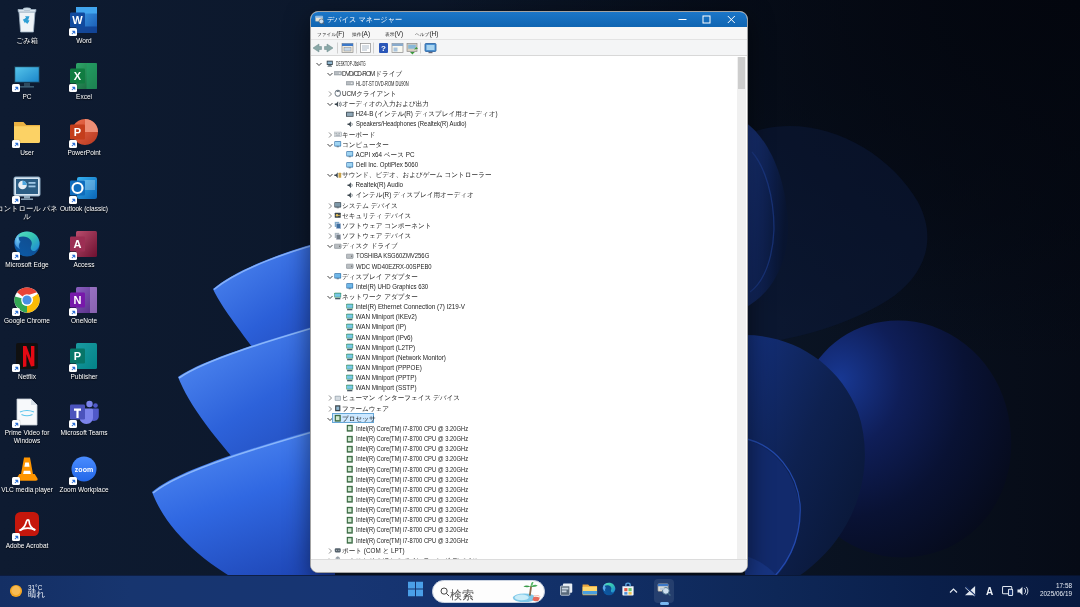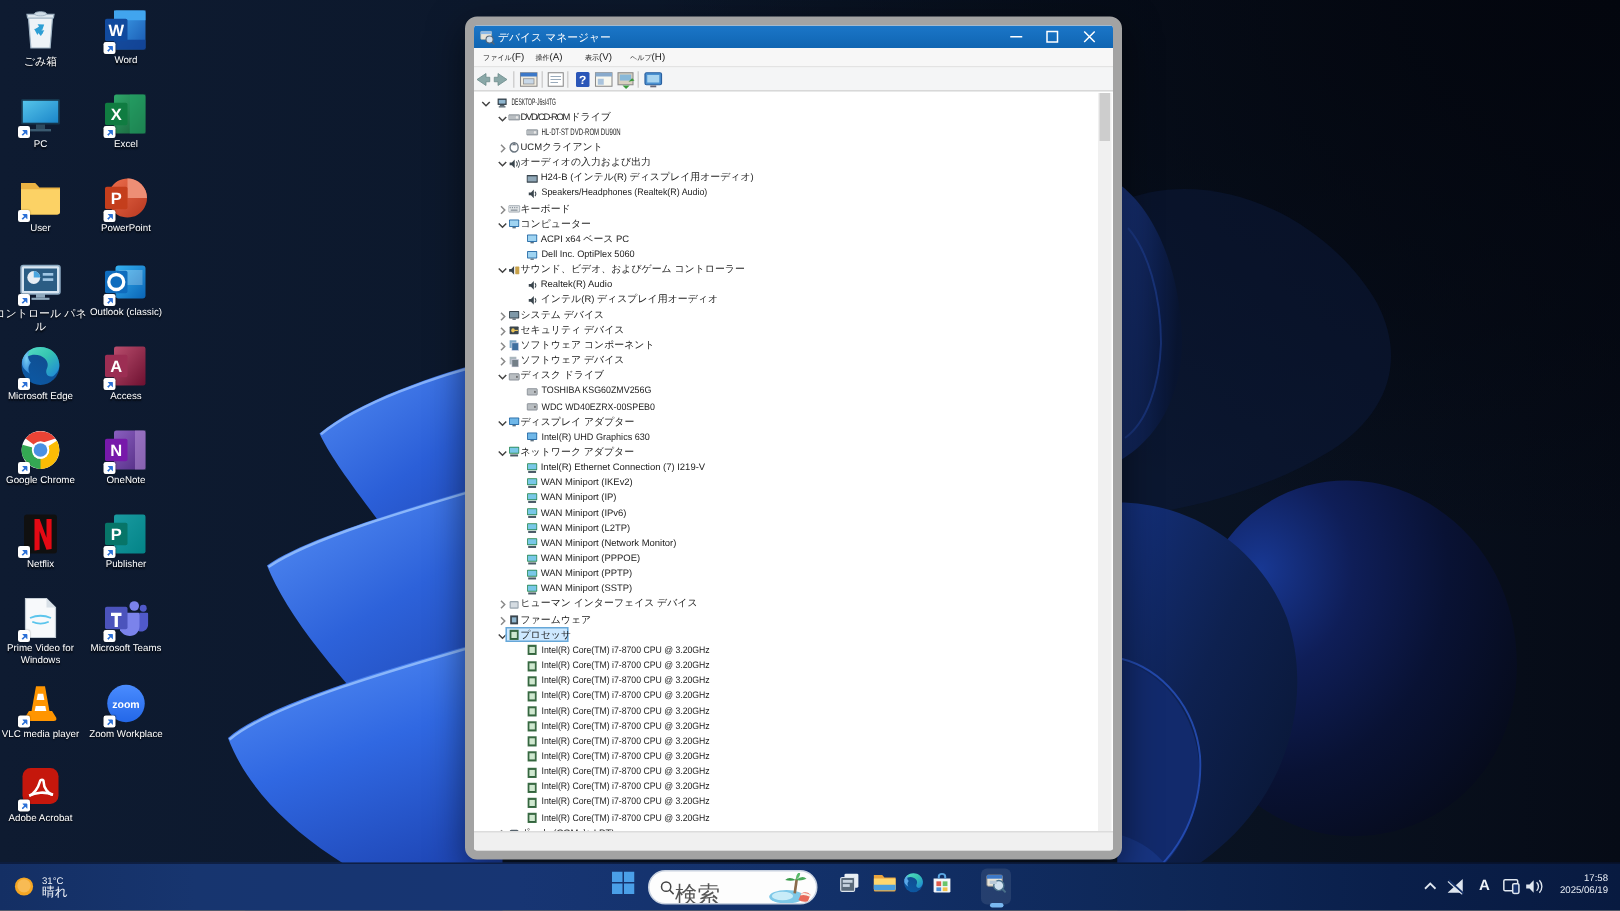--- a/index.html
+++ b/index.html
@@ -5,21 +5,21 @@
 html,body{width:1080px;height:607px;overflow:hidden;font-family:"Liberation Sans",sans-serif}
 #desk{position:relative;width:1080px;height:607px;background:#0c1526;overflow:hidden}
 .icn{position:absolute;width:62px;text-align:center}
 .icn .ig{display:block;margin:0 auto;position:relative;width:32px;height:31px}
 .icn .lb{font-size:6.5px;line-height:7.8px;color:#fff;text-shadow:0 1px 1px rgba(0,0,0,.9)}
 .icn .lb .j{font-size:7.3px}
 .sc{position:absolute;left:1px;bottom:1px;width:8px;height:8px;background:#fff;border-radius:1.5px;box-shadow:0 0 1px rgba(0,0,0,.5)}
 .sc:after{content:"";position:absolute;left:1.5px;top:1.5px;width:5px;height:5px;
  background:#2a6fd6;clip-path:polygon(0 40%,50% 40%,50% 0,100% 50%,50% 100%,50% 60%,0 60%);transform:rotate(-45deg)}
 #win{position:absolute;left:310px;top:11px;width:438px;height:562px;border-radius:8px;
- background:#fff;box-shadow:0 8px 24px rgba(0,0,0,.5);overflow:hidden;border:6px solid #a3a3a3}
+ background:#fff;box-shadow:0 8px 24px rgba(0,0,0,.5);overflow:hidden;border:1px solid #a3a3a3}
 #tbar{position:absolute;left:0;top:0;right:0;height:15px;background:linear-gradient(#1b76c8,#1065b2);color:#fff}
 #tbar .tt{position:absolute;left:16px;top:3px;font-size:8px}
 #mbar{position:absolute;left:0;top:15px;right:0;height:13px;background:#f7f7f7;color:#222}
 #mbar>span{position:absolute;top:3px;font-size:6.5px}
 #mbar .j{font-size:4.7px}
 #tool{position:absolute;left:0;top:28px;right:0;height:16px;background:#f4f5f6;border-bottom:1px solid #d8d8d8}
 #tree{position:absolute;left:0;top:45px;right:10px;height:503px;background:#fff;overflow:hidden}
 .row{position:absolute;height:10px;white-space:nowrap;font-size:6.3px;color:#1b1b1b;line-height:10px}
 .row .tx{position:absolute;top:0;transform-origin:0 50%}
 .row .j{font-size:6.6px;letter-spacing:0}
@@ -858,21 +858,21 @@
             <rect x="8" y="0" width="7" height="7"></rect>
             <rect x="0" y="8" width="7" height="7"></rect>
             <rect x="8" y="8" width="7" height="7"></rect>
           </g>
         </svg></span>
  <div style="position:absolute;left:432px;top:4.5px;width:113px;height:23px;border-radius:12px;background:#fdfdfd;border:1px solid #c9d2e0;overflow:hidden">
 <svg width="10" height="10" viewBox="0 0 11 11" style="position:absolute;left:7px;top:6.5px">
           <circle cx="4.5" cy="4.5" r="3.4" fill="none" stroke="#444" stroke-width="1.1"></circle>
           <line x1="7" y1="7" x2="10" y2="10" stroke="#444" stroke-width="1.1"></line>
         </svg>
-<span class="j" style="position:absolute;left:17px;top:6.5px;font-size:15px;color:#555">検索</span>
+<span class="j" style="position:absolute;left:17px;top:6.5px;font-size:12px;color:#555">検索</span>
 <svg width="32" height="21" viewBox="0 0 36 23" style="position:absolute;right:1px;top:1px">
           <ellipse cx="15" cy="17.5" rx="13" ry="5" fill="#7ec8e8"></ellipse>
           <ellipse cx="12" cy="17" rx="8" ry="3.2" fill="#c8ecf8"></ellipse>
           <rect x="21" y="4" width="2" height="11" fill="#8a6a4a" transform="rotate(8 22 9)"></rect>
           <path d="M22,5 q-5,-3 -8,0 q4,1 8,0 Z" fill="#3a9a4a"></path>
           <path d="M22,5 q5,-4 8,-1 q-4,2 -8,1 Z" fill="#4aaa5a"></path>
           <path d="M22,5 q0,-5 3,-6 q1,3 -3,6 Z" fill="#5aba6a"></path>
           <path d="M26,15 q4,-2 7,1 l-2,5 q-4,1 -7,-1 Z" fill="#e86a5a"></path>
           <path d="M26,15 q3,-1 7,1 l-0.5,1.5 q-4,-2 -7,-1 Z" fill="#f8f0e8"></path>
         </svg>

